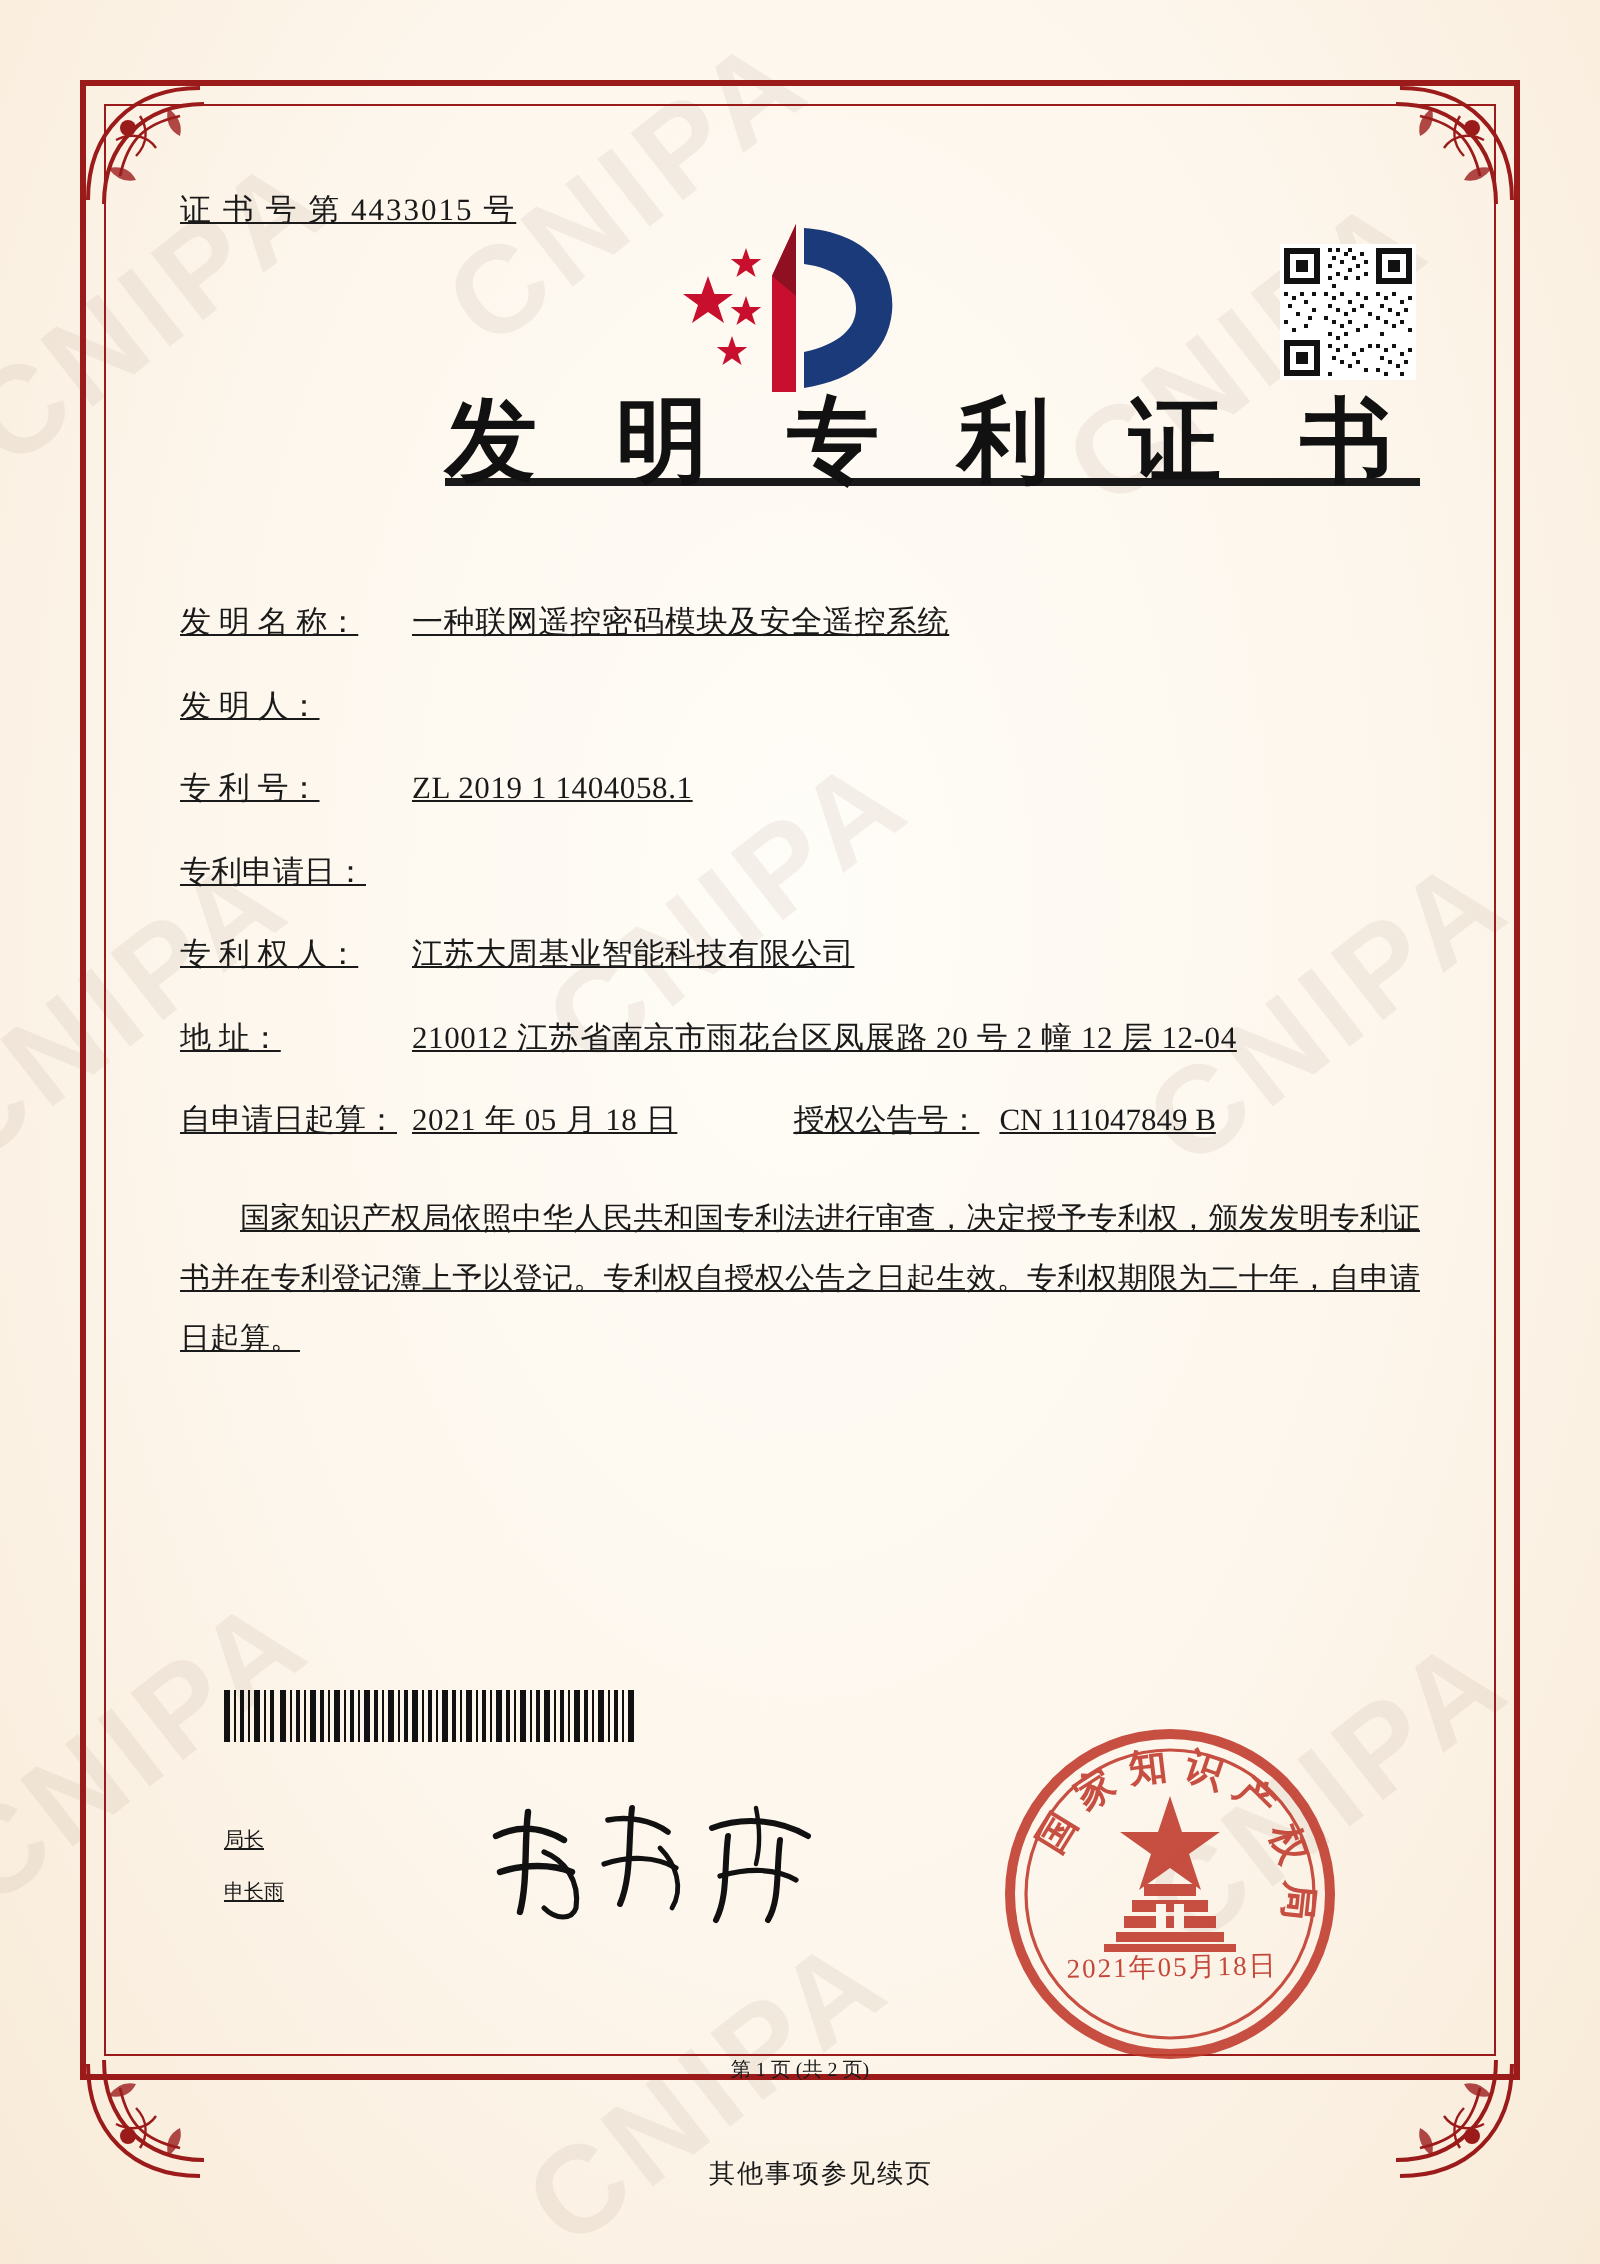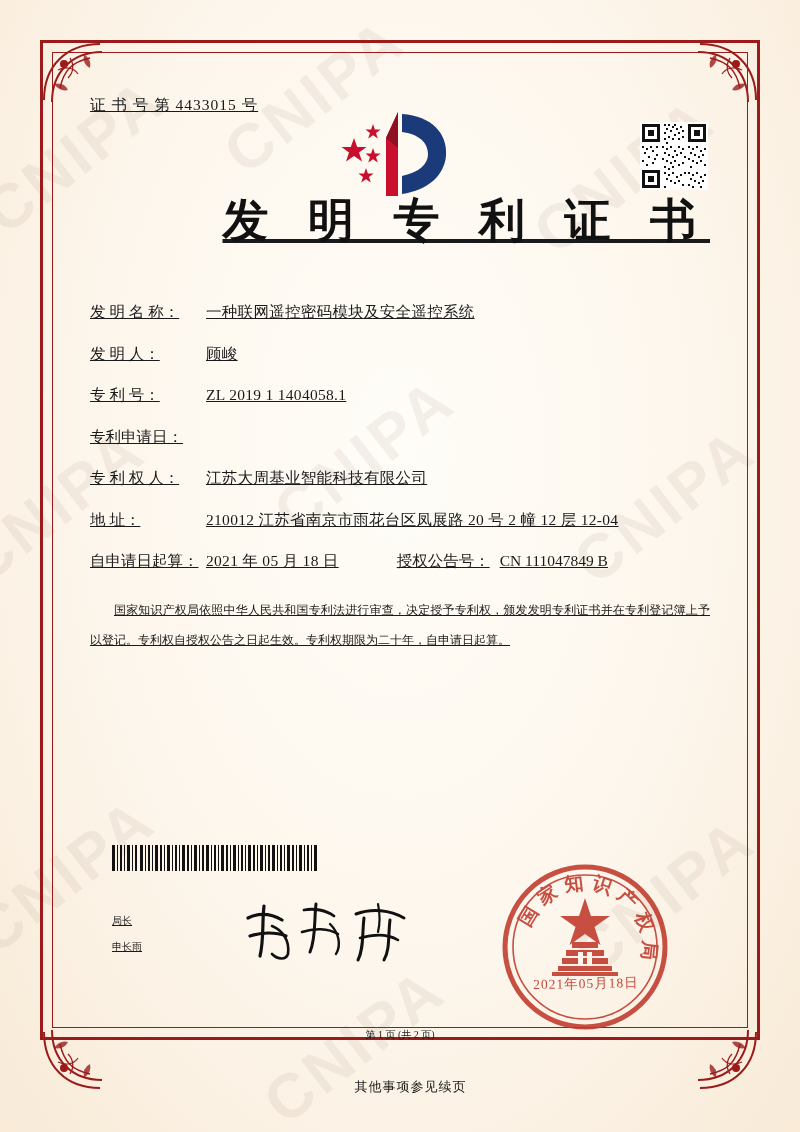--- a/index.html
+++ b/index.html
@@ -126,21 +126,21 @@
   .inline-lbl {
     margin-left: 58px;
     color: #1a1a1a;
   }
   .inline-val {
     margin-left: 10px;
   }
 
   .para {
     margin-top: 16px;
-    font-size: 12px;
+    font-size: 15px;
     line-height: 30px;
     text-indent: 2em;
     text-align: justify;
     color: #1a1a1a;
   }
 
   .barcode {
     position: absolute;
     left: 112px;
     top: 845px;
@@ -407,21 +407,20 @@
 
     <div class="fields">
 
       <div class="row">
         <div class="lbl">发 明 名 称：</div>
         <div class="val">一种联网遥控密码模块及安全遥控系统</div>
       </div>
 
       <div class="row">
         <div class="lbl">发 明 人：</div>
-        <div class="val">顾峻</div>
       </div>
 
       <div class="row">
         <div class="lbl">专 利 号：</div>
         <div class="val">ZL 2019 1 1404058.1</div>
       </div>
 
       <div class="row">
         <div class="lbl">专利申请日：</div>
       </div>

